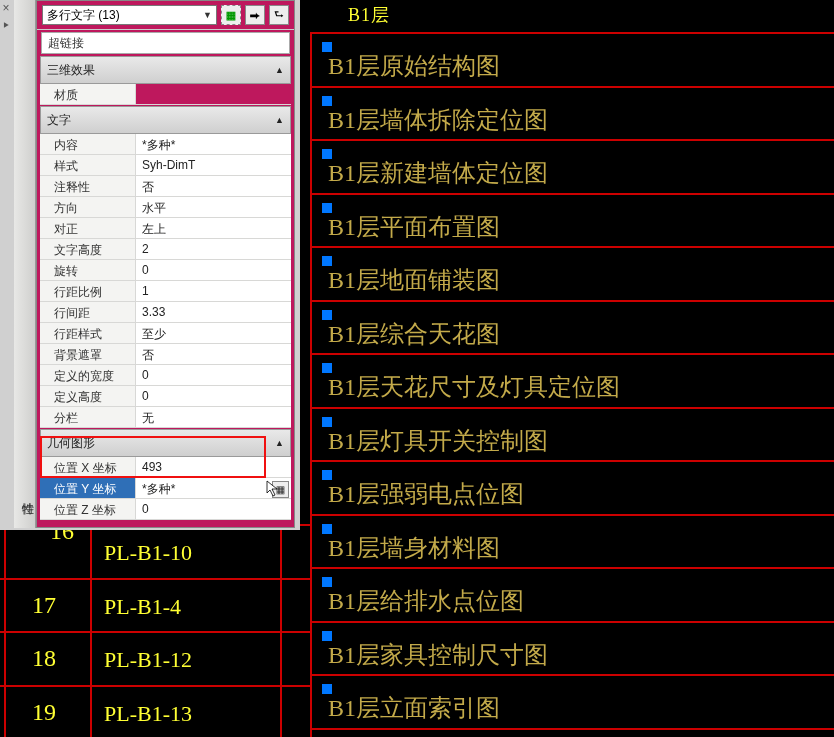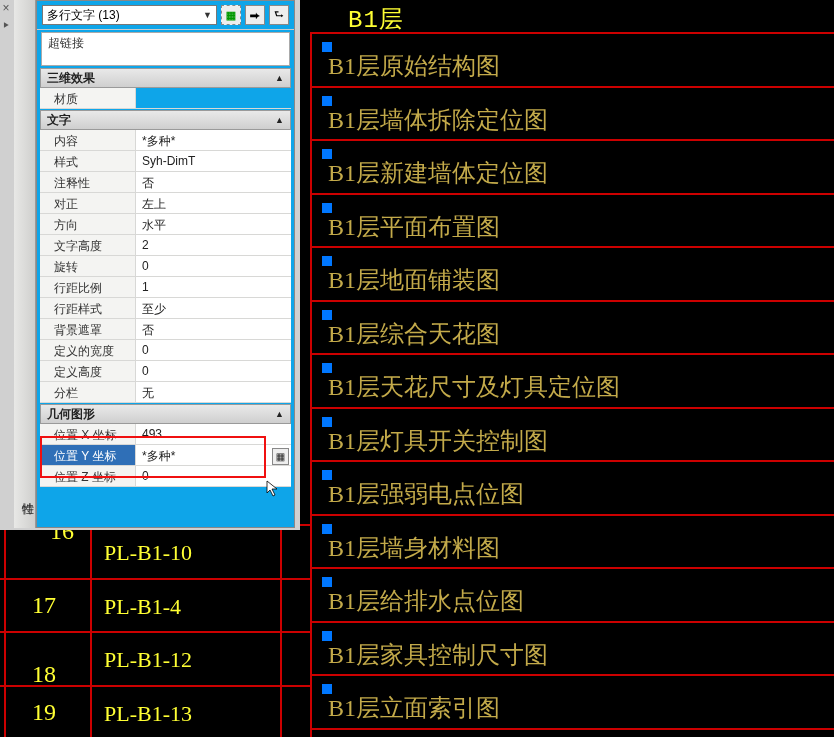--- a/index.html
+++ b/index.html
@@ -15,22 +15,22 @@
   
   .canvas {
     position: absolute;
     left: 0; top: 0; right: 0; bottom: 0;
     background: #000;
   }
   .hdr-title {
     position: absolute;
     left: 348px; top: 3px;
     color: #ffff33;
-    font-family: Liberation Mono, monospace;
-    font-size: 24px;
+    font-family: Liberation Serif, serif;
+    font-size: 18px;
     letter-spacing: 1px;
   }
   .red-h { position: absolute; left: 310px; right: 0; height: 2px; background: #c00; }
   .red-v { position: absolute; top: 0; bottom: 0; width: 2px; background: #c00; }
   .cad-label {
     position: absolute;
     left: 328px;
     color: #c3aa4a;
     font-family: "SimSun", serif;
     font-size: 24px;
@@ -62,21 +62,21 @@
   .panel-wrap {
     position: absolute;
     left: 0; top: 0;
     width: 300px; height: 530px;
     background: #d0d0d0;
   }
   .panel-outer {
     position: absolute;
     left: 36px; top: 0;
     width: 259px; height: 528px;
-    background: #0ea5e9;
+    background: #be185d;
     border: 1px solid #888;
   }
   .side-strip {
     position: absolute;
     left: 14px; top: 0; width: 22px; height: 528px;
     background: linear-gradient(to right,#e8e8e6,#cfcfcd);
     border-right: 1px solid #999;
   }
   .side-vtext {
     position: absolute;
@@ -117,39 +117,39 @@
     border: 1px solid #888;
     background: #eee;
     display: inline-flex; align-items: center; justify-content: center;
     font-size: 11px;
   }
   .tbtn.green { color: #090; font-weight: bold; border-style: dashed; }
 
   
   .hyperrow {
     margin: 2px 4px;
-    height: 34px;
+    height: 22px;
     background: #fff;
     border: 1px solid #aaa;
     padding: 2px 6px;
     font-size: 12px;
     color: #333;
   }
 
   
   .section {
     margin: 1px 3px 0 3px;
   }
   .sec-h {
-    height: 20px;
+    height: 28px;
     background: linear-gradient(#e9e9e9,#cfcfcf);
     border: 1px solid #9a9a9a;
     display: flex; align-items: center; justify-content: space-between;
     padding: 0 6px;
-    font-size: 12px; font-weight: bold; color: #222;
+    font-size: 12px; font-weight: normal; color: #222;
   }
   .sec-h .tri { font-size: 9px; }
 
   
   .prow {
     display: flex;
     height: 21px;
     border-bottom: 1px solid #d8d8d6;
     font-size: 12px;
   }
@@ -252,21 +252,21 @@
   <div class="big-red-v" style="left:280px;"></div>
   <div id="left-rows">
       <div class="big-red-h" style="top: 524px; left: 0px; width: 312px;"></div>
       <div class="big-red-h" style="top: 577.5px; left: 0px; width: 312px;"></div>
       <div class="left-num" style="left: 14px; top: 518px; text-align: right;">16</div>
       <div class="left-code" style="left: 104px; top: 540px;">PL-B1-10</div>
       <div class="big-red-h" style="top: 631px; left: 0px; width: 312px;"></div>
       <div class="left-num" style="left: 14px; top: 591.5px;">17</div>
       <div class="left-code" style="left: 104px; top: 593.5px;">PL-B1-4</div>
       <div class="big-red-h" style="top: 684.5px; left: 0px; width: 312px;"></div>
-      <div class="left-num" style="left: 14px; top: 645px; margin-top: 16px;">18</div>
+      <div class="left-num" style="left: 14px; top: 645px;">18</div>
       <div class="left-code" style="left: 104px; top: 647px;">PL-B1-12</div>
       <div class="left-num" style="left: 14px; top: 698.5px;">19</div>
       <div class="left-code" style="left: 104px; top: 700.5px;">PL-B1-13</div>
     </div>
 </div>
 
 <div class="panel-wrap">
   <div class="side-close">×</div>
   <div class="side-arrow">⯈</div>
   <div class="side-strip"></div>
@@ -312,38 +312,42 @@
           </div>
           <div class="prow">
             <div class="pl">样式</div>
             <div class="pv"><span>Syh-DimT</span></div>
           </div>
           <div class="prow">
             <div class="pl">注释性</div>
             <div class="pv"><span>否</span></div>
           </div>
           <div class="prow">
+            <div class="pl">方向</div>
+            <div class="pv"><span>水平</span></div>
+          </div>
+          <div class="prow">
             <div class="pl">对正</div>
             <div class="pv"><span>左上</span></div>
           </div>
           <div class="prow">
-            <div class="pl">方向</div>
-            <div class="pv"><span>水平</span></div>
-          </div>
-          <div class="prow">
             <div class="pl">文字高度</div>
             <div class="pv"><span>2</span></div>
           </div>
           <div class="prow">
             <div class="pl">旋转</div>
             <div class="pv"><span>0</span></div>
           </div>
           <div class="prow">
             <div class="pl">行距比例</div>
             <div class="pv"><span>1</span></div>
+          </div>
+          <div class="prow">
+            <div class="pl">行间距</div>
+            <div class="pv"><span>3.33</span></div>
           </div>
           <div class="prow">
             <div class="pl">行距样式</div>
             <div class="pv"><span>至少</span></div>
           </div>
           <div class="prow">
             <div class="pl">背景遮罩</div>
             <div class="pv"><span>否</span></div>
           </div>
           <div class="prow">

